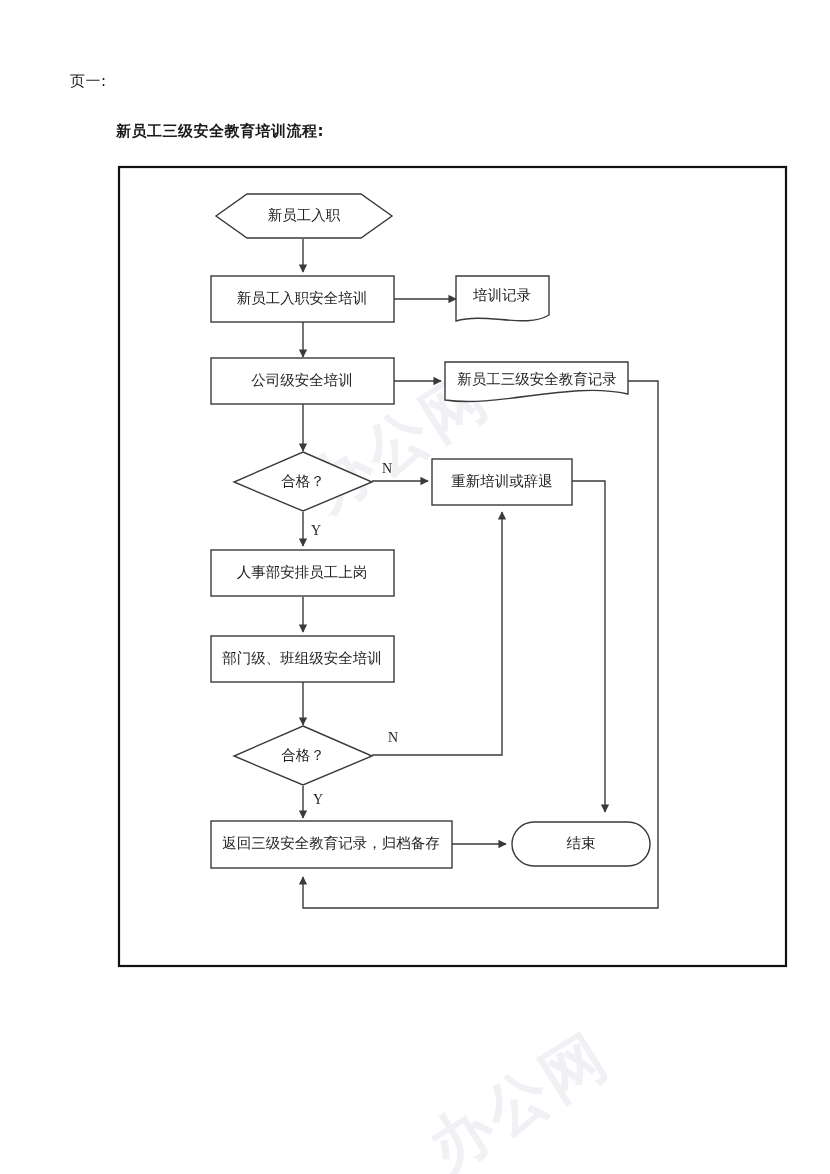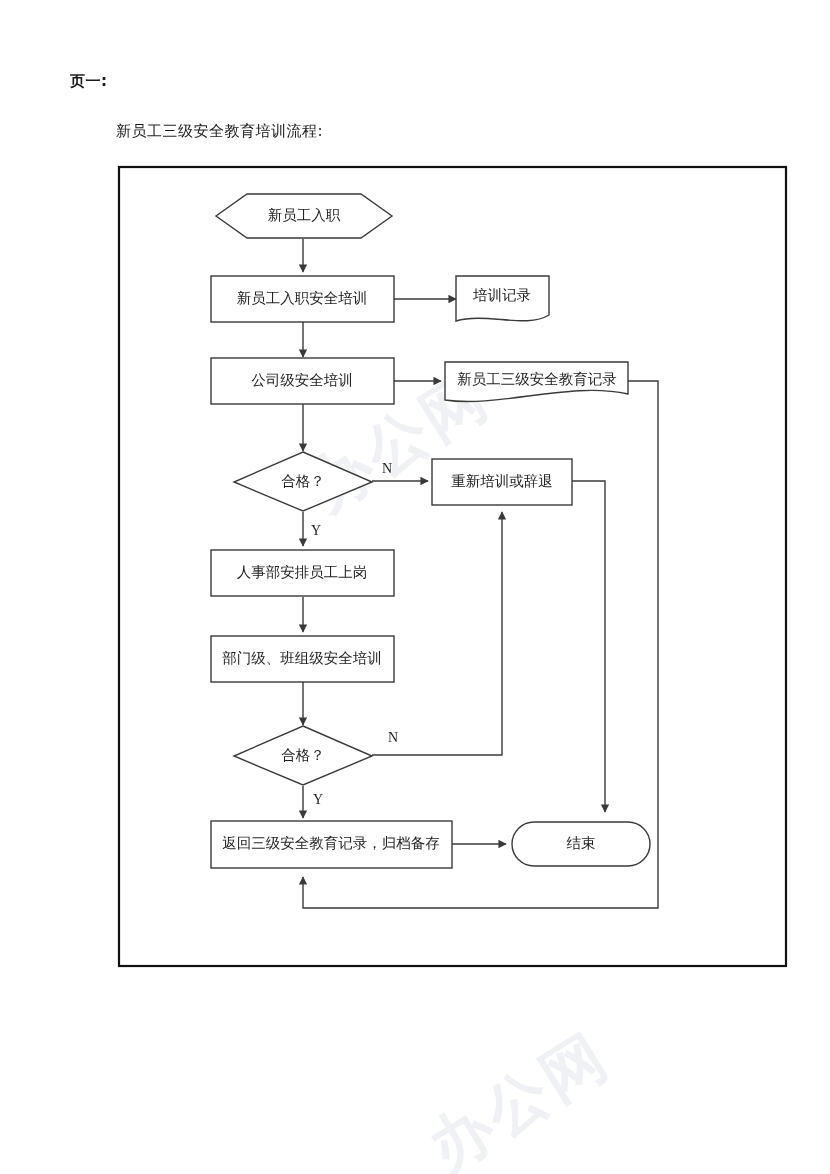--- a/index.html
+++ b/index.html
@@ -18,31 +18,31 @@
     position: absolute;
     inset: 0;
     background: #fff;
   }
   .hdr-page-label {
     position: absolute;
     left: 70px;
     top: 72px;
     font-family: "DejaVu Sans", "Liberation Sans", sans-serif;
     font-size: 15px;
-    font-weight: bold;
+    font-weight: normal;
     color: #1a1a1a;
     letter-spacing: 0.5px;
   }
   .hdr-title {
     position: absolute;
     left: 116px;
     top: 122px;
     font-family: "DejaVu Sans", "Liberation Sans", sans-serif;
     font-size: 15px;
-    font-weight: normal;
+    font-weight: bold;
     color: #1a1a1a;
     letter-spacing: 0.5px;
   }
   .chart-wrap {
     position: absolute;
     left: 0;
     top: 0;
     width: 830px;
     height: 1044px;
     pointer-events: none;

